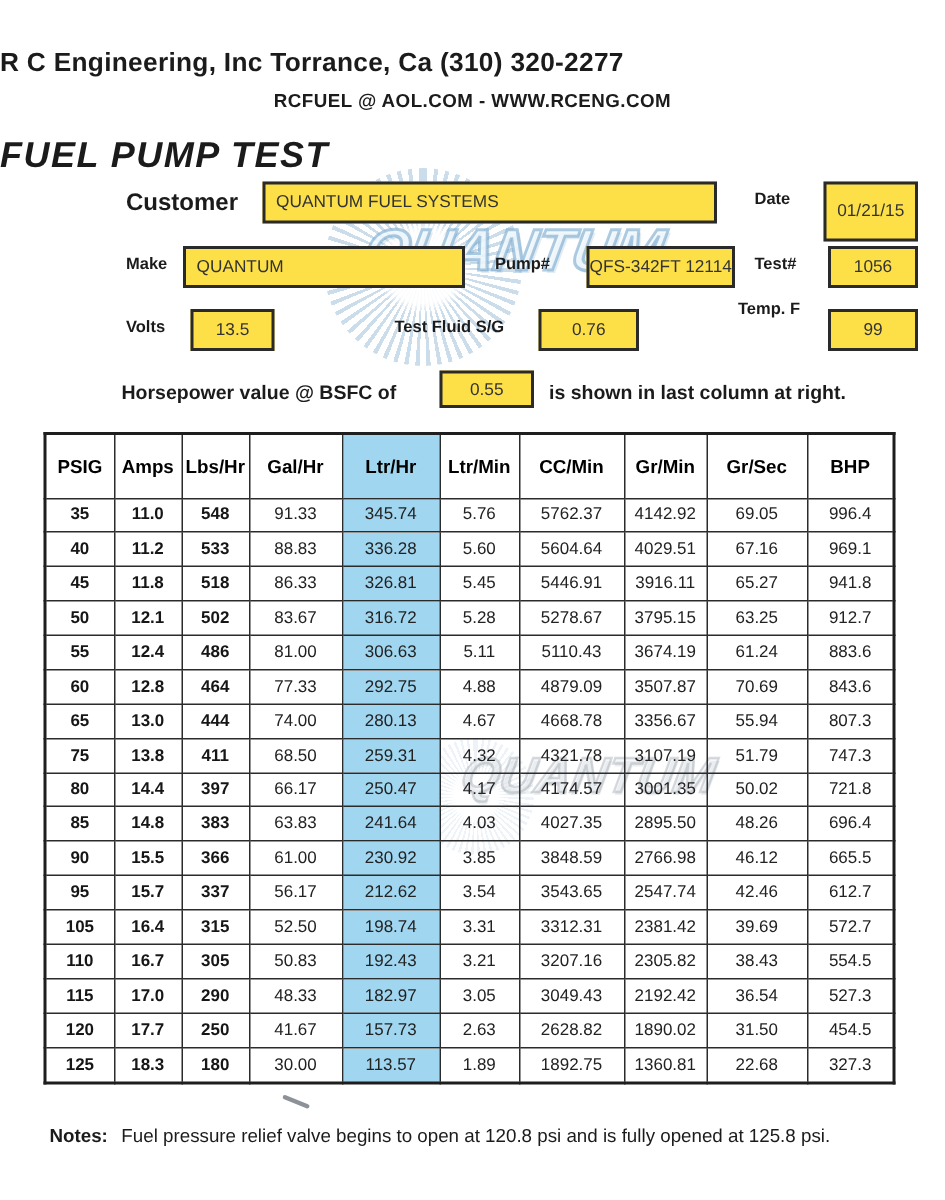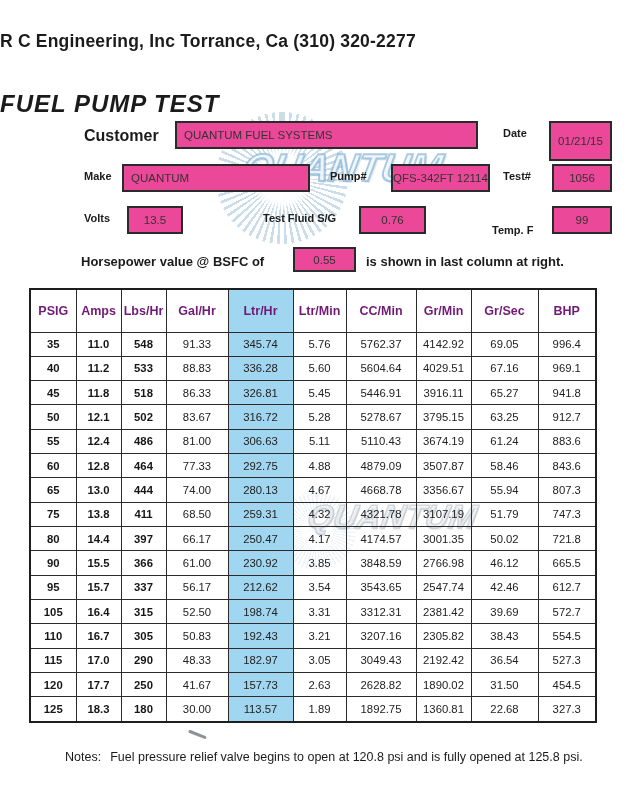--- a/index.html
+++ b/index.html
@@ -11,41 +11,41 @@
   
   .company  { position:absolute; top:31px;  left:0; width:100%; text-align:left;
               font-size:17.5px; font-weight:bold; letter-spacing:0.2px; }
   .contact  { position:absolute; top:60px;  left:0; width:100%; text-align:center;
               font-size:12.5px; font-weight:bold; letter-spacing:0.3px; }
   .doctitle { position:absolute; top:90px;  left:0; width:100%; text-align:left;
               font-size:24px; font-weight:bold; font-style:italic; letter-spacing:1px; }
   
   .lbl { position:absolute; font-weight:bold; font-size:11px; white-space:nowrap; }
   .lbl.small { font-size:13px; }
-  .box { position:absolute; background:#ec4899; border:2px solid #2a2a2a;
+  .box { position:absolute; background:#fde047; border:2px solid #2a2a2a;
          display:flex; align-items:center; font-size:11.5px; color:#333;
          box-sizing:border-box; white-space:nowrap; }
   .box.center { justify-content:center; }
   .box.left   { padding-left:7px; }
   
   .customer-label { left:84px;  top:127px; font-size:16px;text-align:right; }
   .customer-box   { left:175px; top:121px; width:303px; height:28px; }
   .date-label     { left:503px; top:127px; }
   .date-box       { left:549px; top:121px; width:63px;  height:40px; }
   .make-label     { left:84px;  top:170px; }
   .make-box       { left:122px; top:164px; width:188px; height:28px; }
   .pump-label     { left:330px; top:170px; }
   .pump-box       { left:391px; top:164px; width:99px;  height:28px; }
   .test-label     { left:503px; top:170px; }
   .test-box       { left:552px; top:164px; width:60px;  height:28px; }
   .volts-label    { left:84px;  top:212px; }
   .volts-box      { left:127px; top:206px; width:56px;  height:28px; }
   .fluid-label    { left:263px; top:212px; }
   .fluid-box      { left:359px; top:206px; width:67px;  height:28px; }
-  .temp-label     { left:492px; top:224px; }
+  .temp-label     { left:492px; top:200px; }
   .temp-box       { left:552px; top:206px; width:60px;  height:28px; }
   .bsfc-prefix    { left:81px;  top:254px; }
   .bsfc-box       { left:293px; top:247px; width:63px;  height:25px; }
   .bsfc-suffix    { left:366px; top:254px; }
   .bsfc-prefix, .bsfc-suffix { font-size:13px; }
   
   .wm-fan {
     position:absolute; border-radius:50%; pointer-events:none;
     background:
       radial-gradient(circle, rgba(255,255,255,0.92) 0 26%, rgba(255,255,255,0) 34%),
@@ -75,37 +75,38 @@
     position:absolute; left:29px; top:288px; width:566px; height:435px;
     border-collapse:collapse; table-layout:fixed; z-index:2;
     background:transparent;
     border:2.5px solid #1e1e1e;
   }
   .results th, .results td {
     border:1.5px solid #2b2b2b; text-align:center; vertical-align:middle;
     padding:0; overflow:hidden;
   }
   .results thead tr { height:43px; }
-  .results th { font-size:12.5px; font-weight:bold; color:#701a75; }
+  .results th { font-size:12.5px; font-weight:bold; color:#000000; }
   .results td { font-size:11.3px; color:#222; }
   .results td.b { font-weight:bold; color:#161616; }
   .results .hl { background:var(--hl, #a0d6f0); }
   
   .notes { position:absolute; left:33px; top:750px; width:580px; font-size:12.5px; }
-  .notes-label { font-weight:normal; margin-right:9px;margin-left:32px; }
+  .notes-label { font-weight:bold; margin-right:9px; }
   
   .scan-mark { position:absolute; left:188px; top:733px; width:19px; height:2.5px;
                background:#8d9298; transform:rotate(22deg); border-radius:2px; }
 </style>
 </head>
 <body>
 
 <div class="page">
 
   <div class="company">R C Engineering, Inc  Torrance,  Ca  (310) 320-2277</div>
+  <div class="contact">RCFUEL @ AOL.COM -  WWW.RCENG.COM</div>
   <div class="doctitle">FUEL PUMP TEST</div>
 
   <div class="wm-fan wm1-fan"></div>
   <div class="wm-word wm1-word">QUANTUM</div>
 
   <span class="lbl customer-label">Customer</span>
   <div class="box left customer-box">
     <span>QUANTUM FUEL SYSTEMS</span>
   </div>
   <span class="lbl date-label">Date</span>
@@ -238,21 +239,21 @@
         </tr>
         <tr>
           <td class="b">60</td>
           <td class="b">12.8</td>
           <td class="b">464</td>
           <td>77.33</td>
           <td class="hl">292.75</td>
           <td>4.88</td>
           <td>4879.09</td>
           <td>3507.87</td>
-          <td>58.46</td>
+          <td>70.69</td>
           <td>843.6</td>
         </tr>
         <tr>
           <td class="b">65</td>
           <td class="b">13.0</td>
           <td class="b">444</td>
           <td>74.00</td>
           <td class="hl">280.13</td>
           <td>4.67</td>
           <td>4668.78</td>
@@ -278,20 +279,32 @@
           <td class="b">397</td>
           <td>66.17</td>
           <td class="hl">250.47</td>
           <td>4.17</td>
           <td>4174.57</td>
           <td>3001.35</td>
           <td>50.02</td>
           <td>721.8</td>
         </tr>
         <tr>
+          <td class="b">85</td>
+          <td class="b">14.8</td>
+          <td class="b">383</td>
+          <td>63.83</td>
+          <td class="hl">241.64</td>
+          <td>4.03</td>
+          <td>4027.35</td>
+          <td>2895.50</td>
+          <td>48.26</td>
+          <td>696.4</td>
+        </tr>
+        <tr>
           <td class="b">90</td>
           <td class="b">15.5</td>
           <td class="b">366</td>
           <td>61.00</td>
           <td class="hl">230.92</td>
           <td>3.85</td>
           <td>3848.59</td>
           <td>2766.98</td>
           <td>46.12</td>
           <td>665.5</td>

